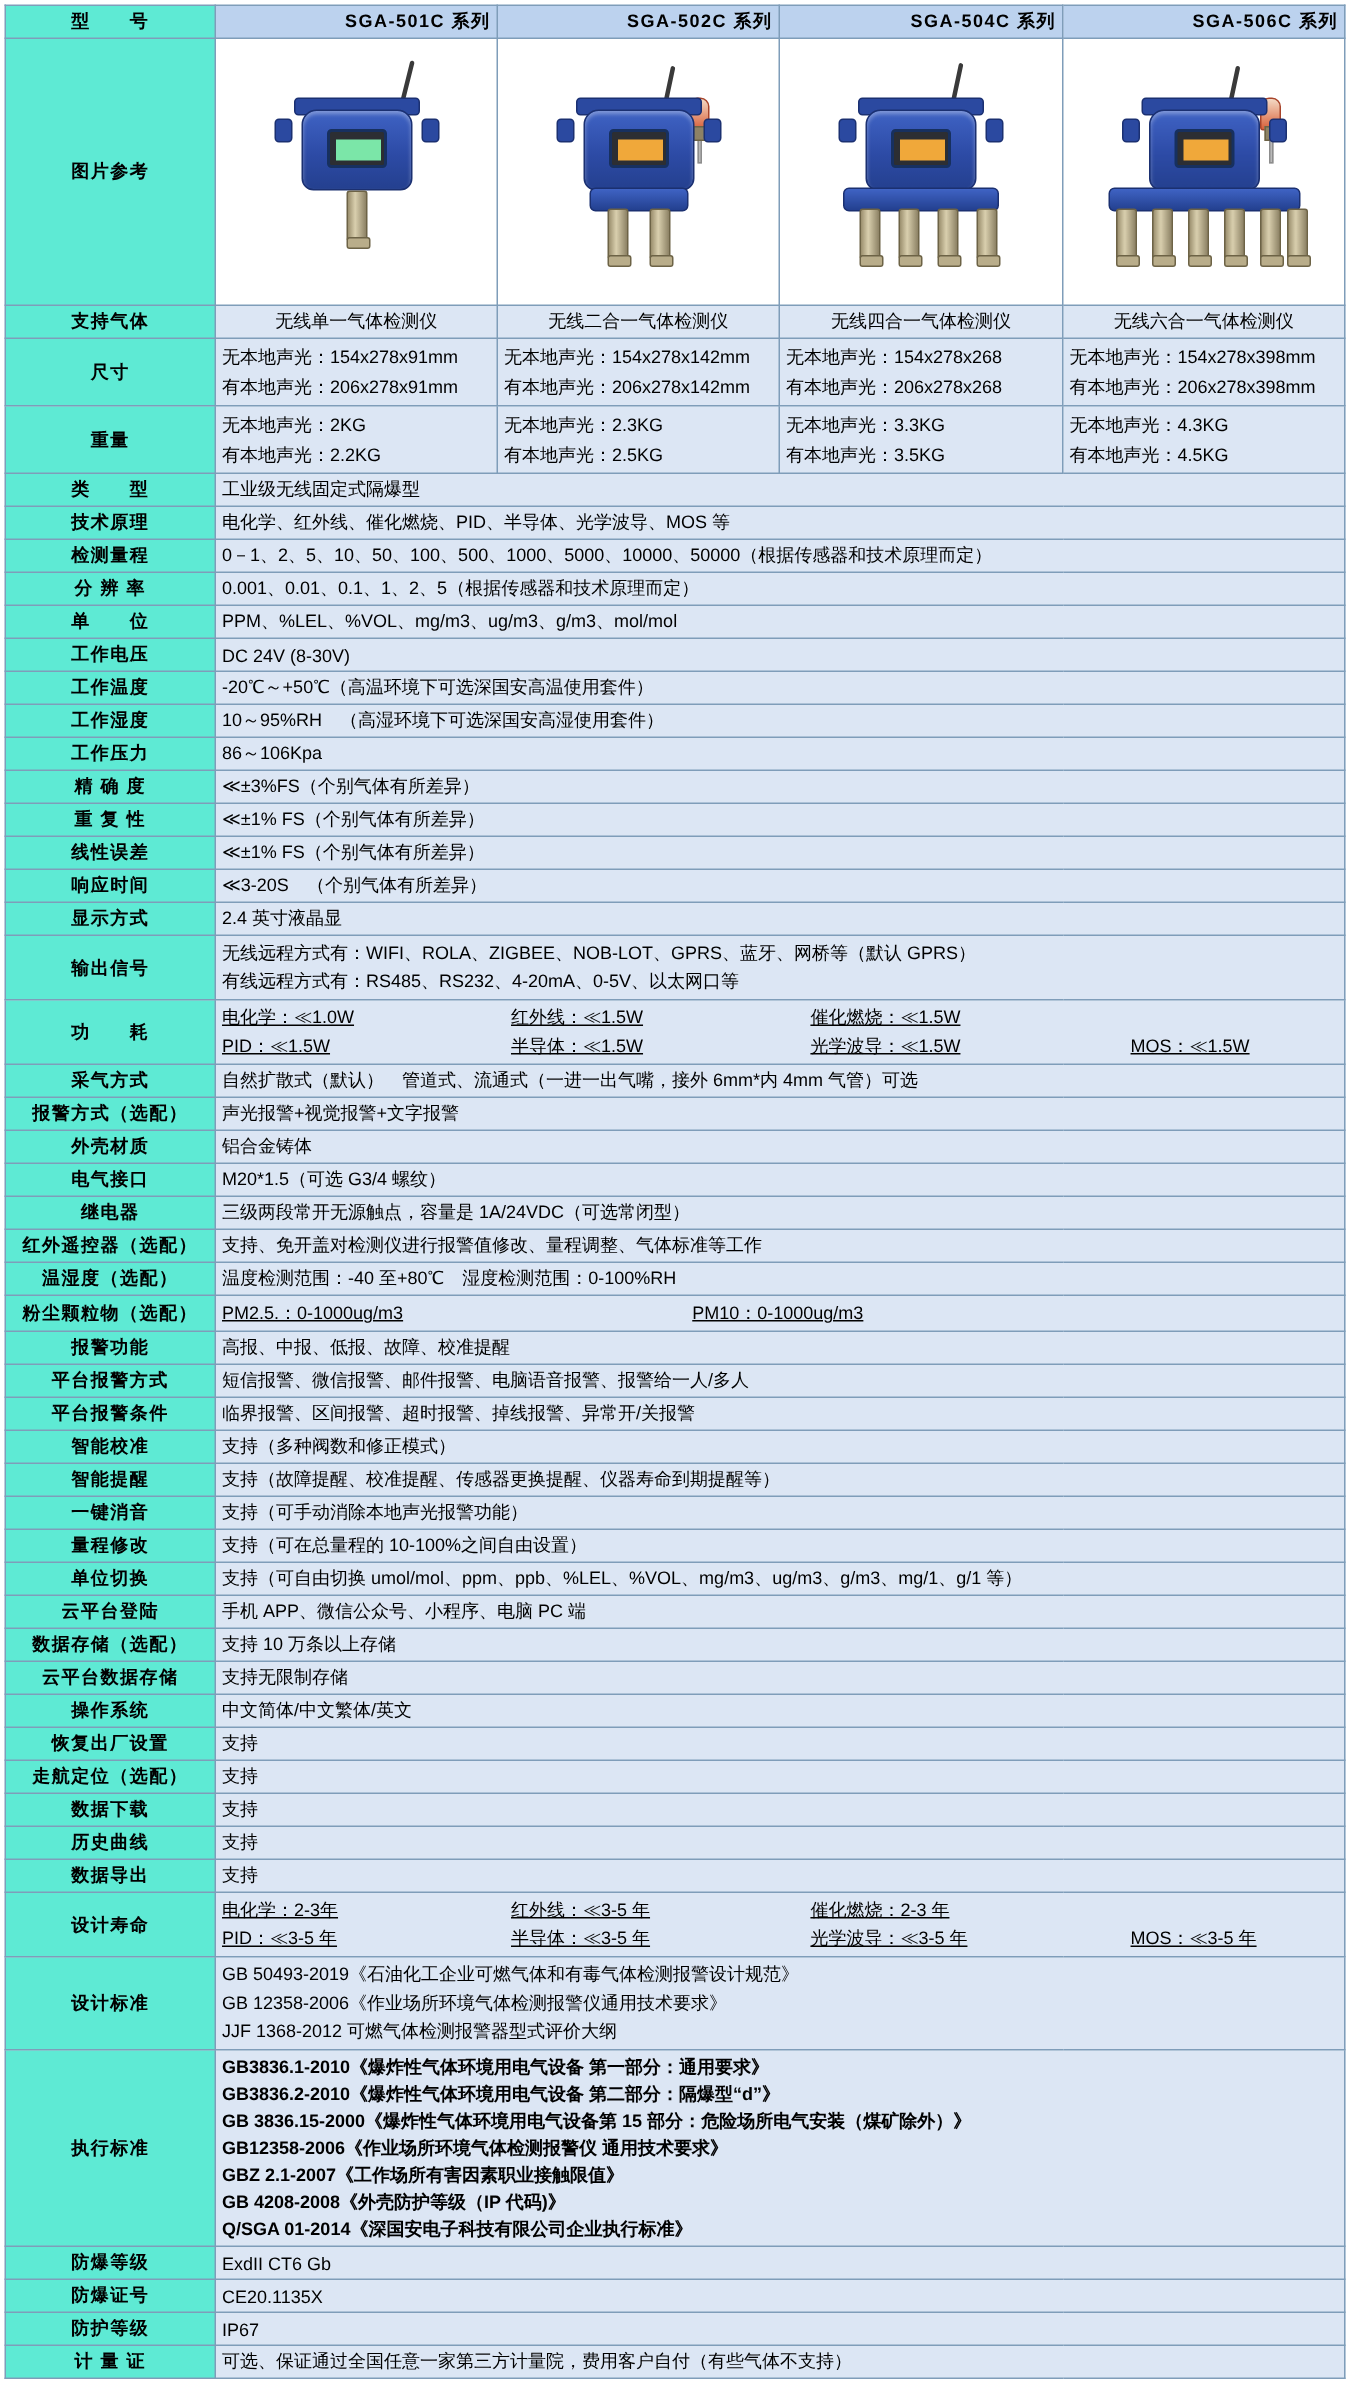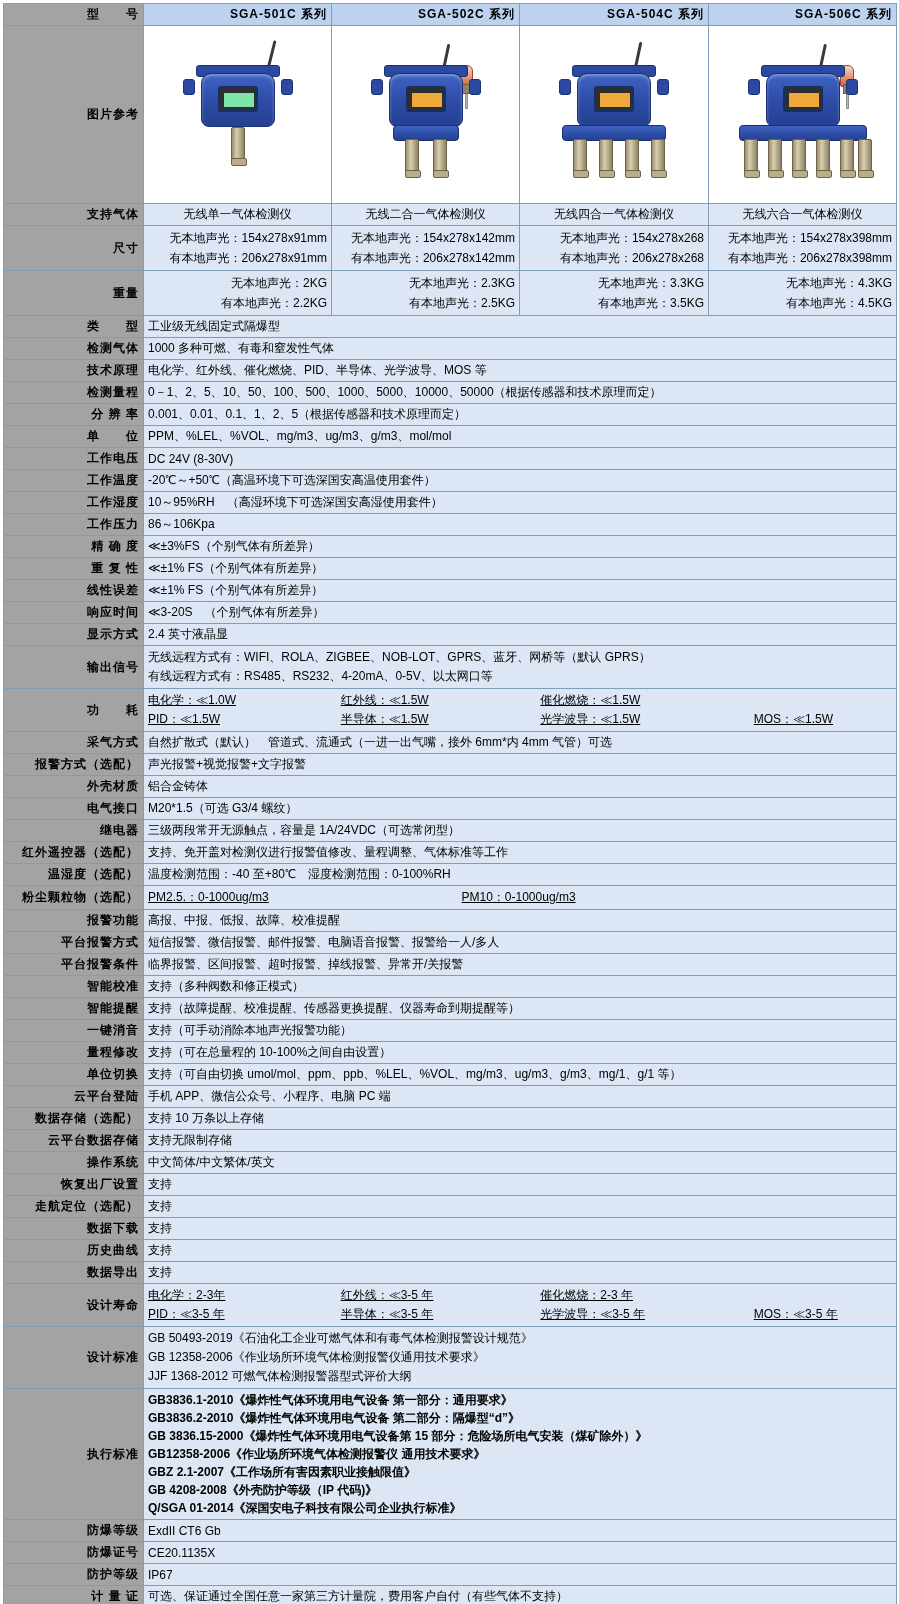--- a/index.html
+++ b/index.html
@@ -22,41 +22,41 @@
   table.spec td {
     border: 1px solid #7f9db9;
     font-size: 12px;
     color: #000;
     vertical-align: middle;
     padding: 2px 4px;
   }
   
   .lbl {
     width: 140px;
-    background: #a3a3a3;
-    text-align: right;
+    background: #5eead4;
+    text-align: center;
     font-weight: bold;
     letter-spacing: 1px;
     color: #1b1b1b;
     padding: 3px 2px;
   }
   .val {
     background: #dce6f4;
     padding-left: 6px;
   }
   .hdr {
     background: #bcd2ee;
     text-align: right;
     font-weight: bold;
     letter-spacing: 1px;
   }
   .ctr { text-align: center; }
 
   
-  .subcell { text-align: right; line-height: 20px; }
+  .subcell { text-align: left; line-height: 20px; }
 
   
   .gridval {
     display: grid;
     gap: 0 6px;
     line-height: 19px;
     text-decoration: underline;
   }
   .g4 { grid-template-columns: 1.35fr 1.4fr 1.5fr 1fr; }
   .g2 { grid-template-columns: 1fr 1.4fr; }
@@ -331,24 +331,20 @@
       <div>无本地声光：4.3KG</div>
       <div>有本地声光：4.5KG</div>
     </td>
   </tr>
 
   <tr>
     <td class="lbl">类　　型</td>
     <td class="val" colspan="4">工业级无线固定式隔爆型</td>
   </tr>
   <tr>
-    <td class="lbl">检测气体</td>
-    <td class="val" colspan="4">1000 多种可燃、有毒和窒发性气体</td>
-  </tr>
-  <tr>
     <td class="lbl">技术原理</td>
     <td class="val" colspan="4">电化学、红外线、催化燃烧、PID、半导体、光学波导、MOS 等</td>
   </tr>
   <tr>
     <td class="lbl">检测量程</td>
     <td class="val" colspan="4">0－1、2、5、10、50、100、500、1000、5000、10000、50000（根据传感器和技术原理而定）</td>
   </tr>
   <tr>
     <td class="lbl">分 辨 率</td>
     <td class="val" colspan="4">0.001、0.01、0.1、1、2、5（根据传感器和技术原理而定）</td>

